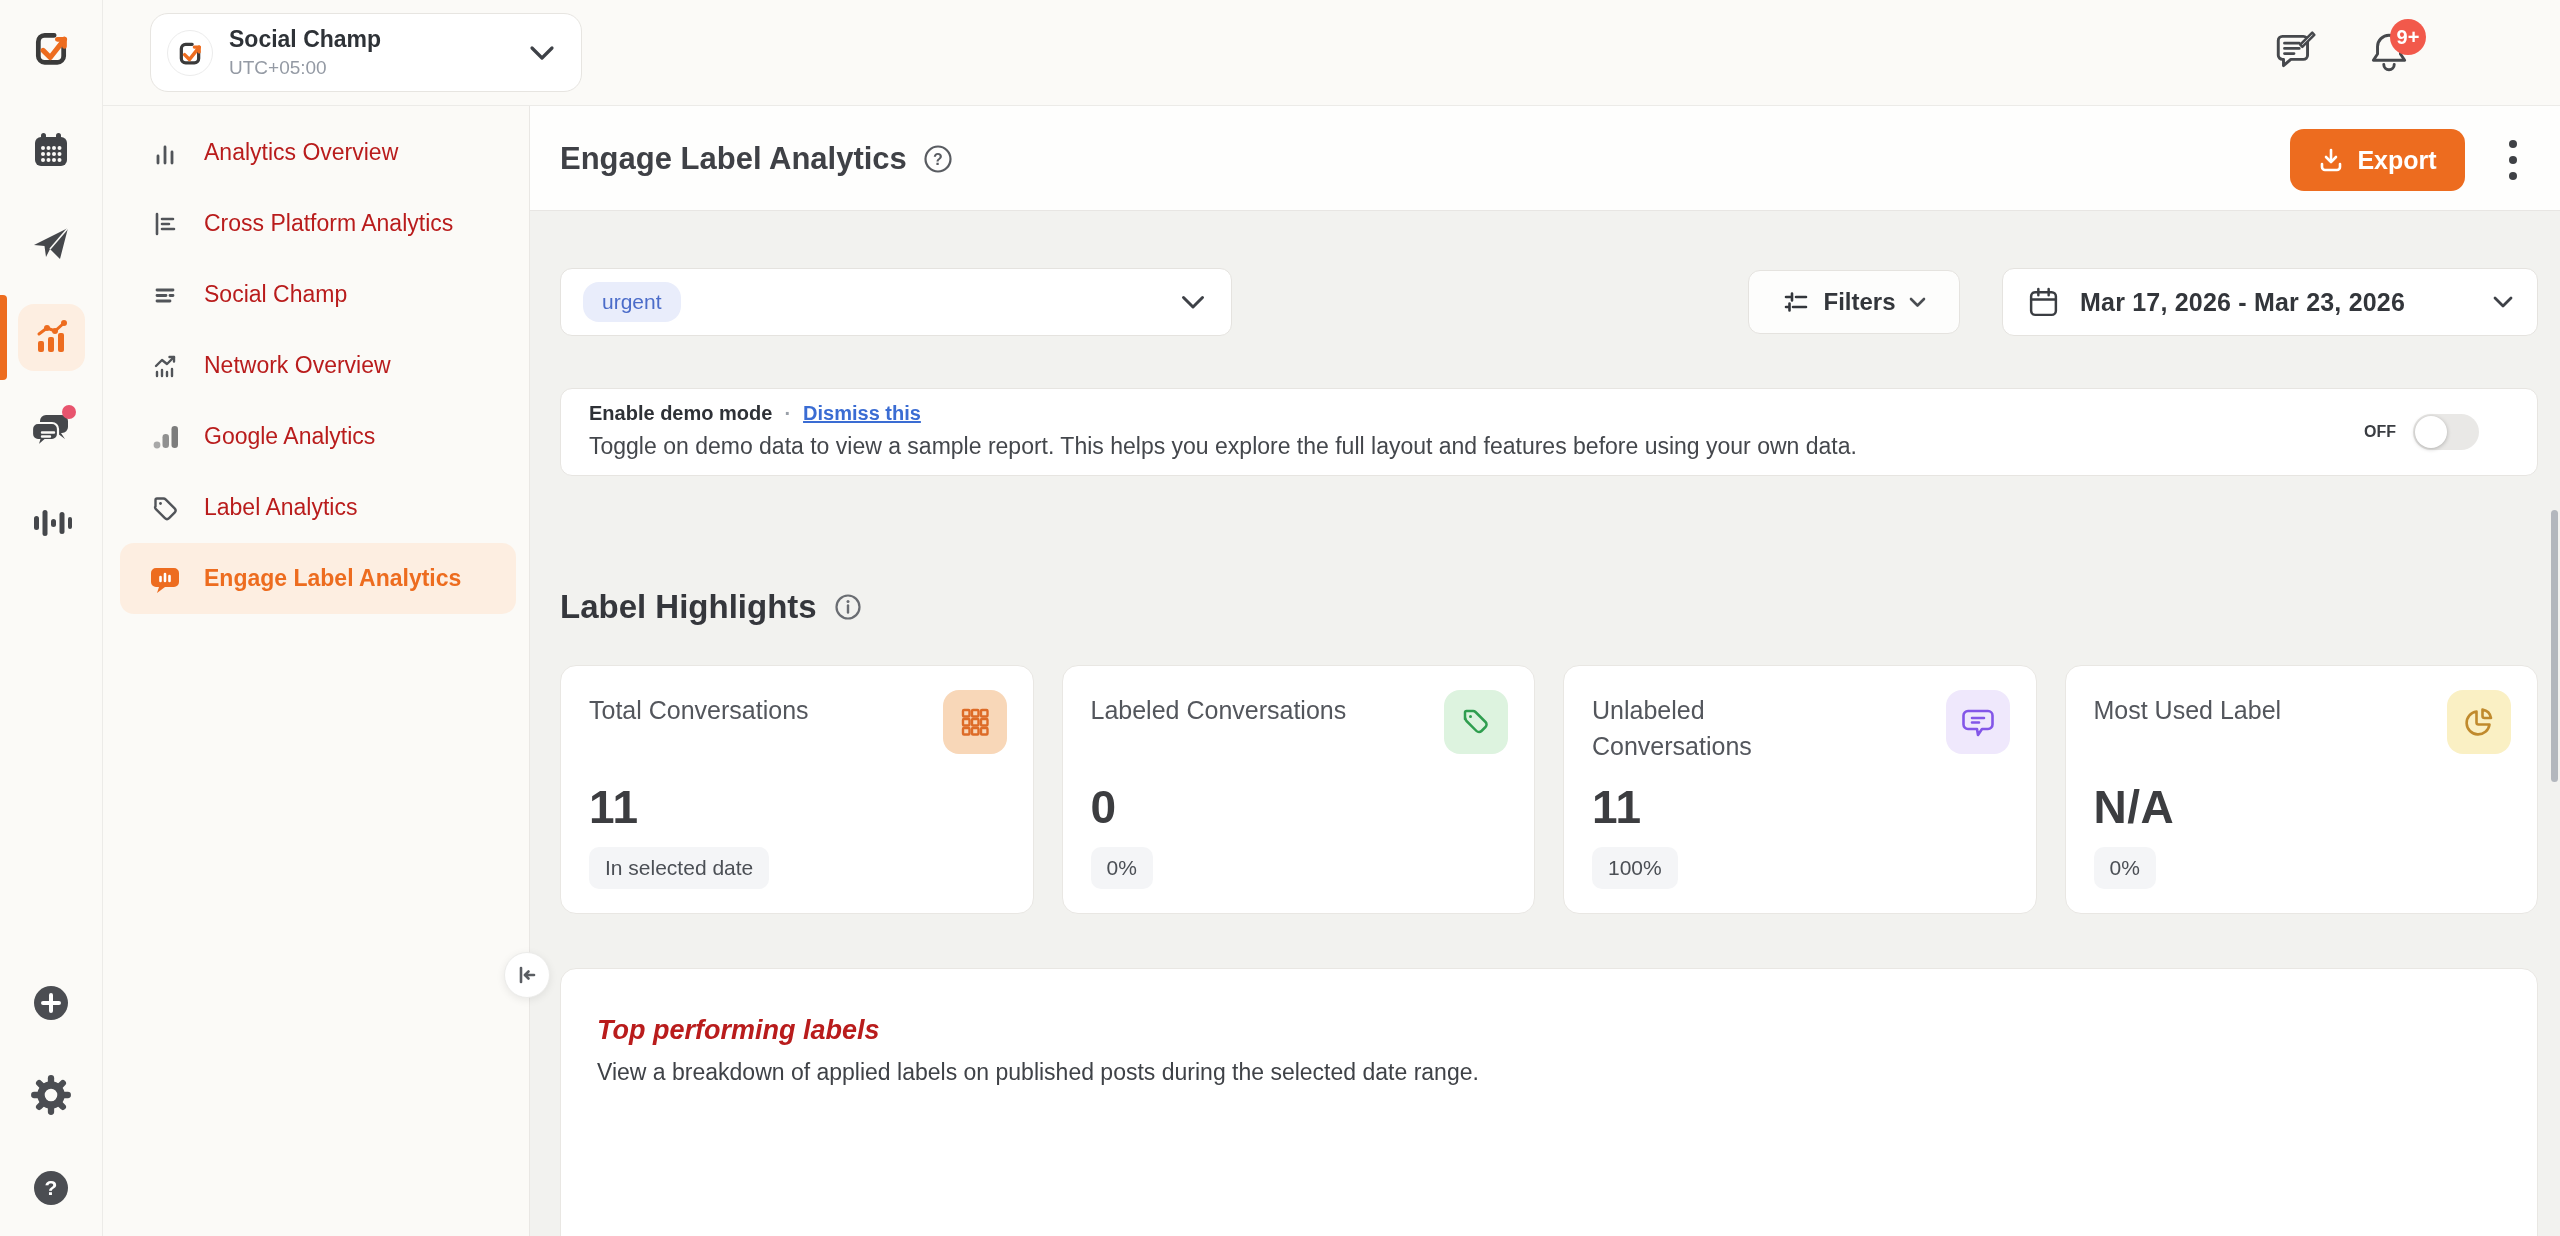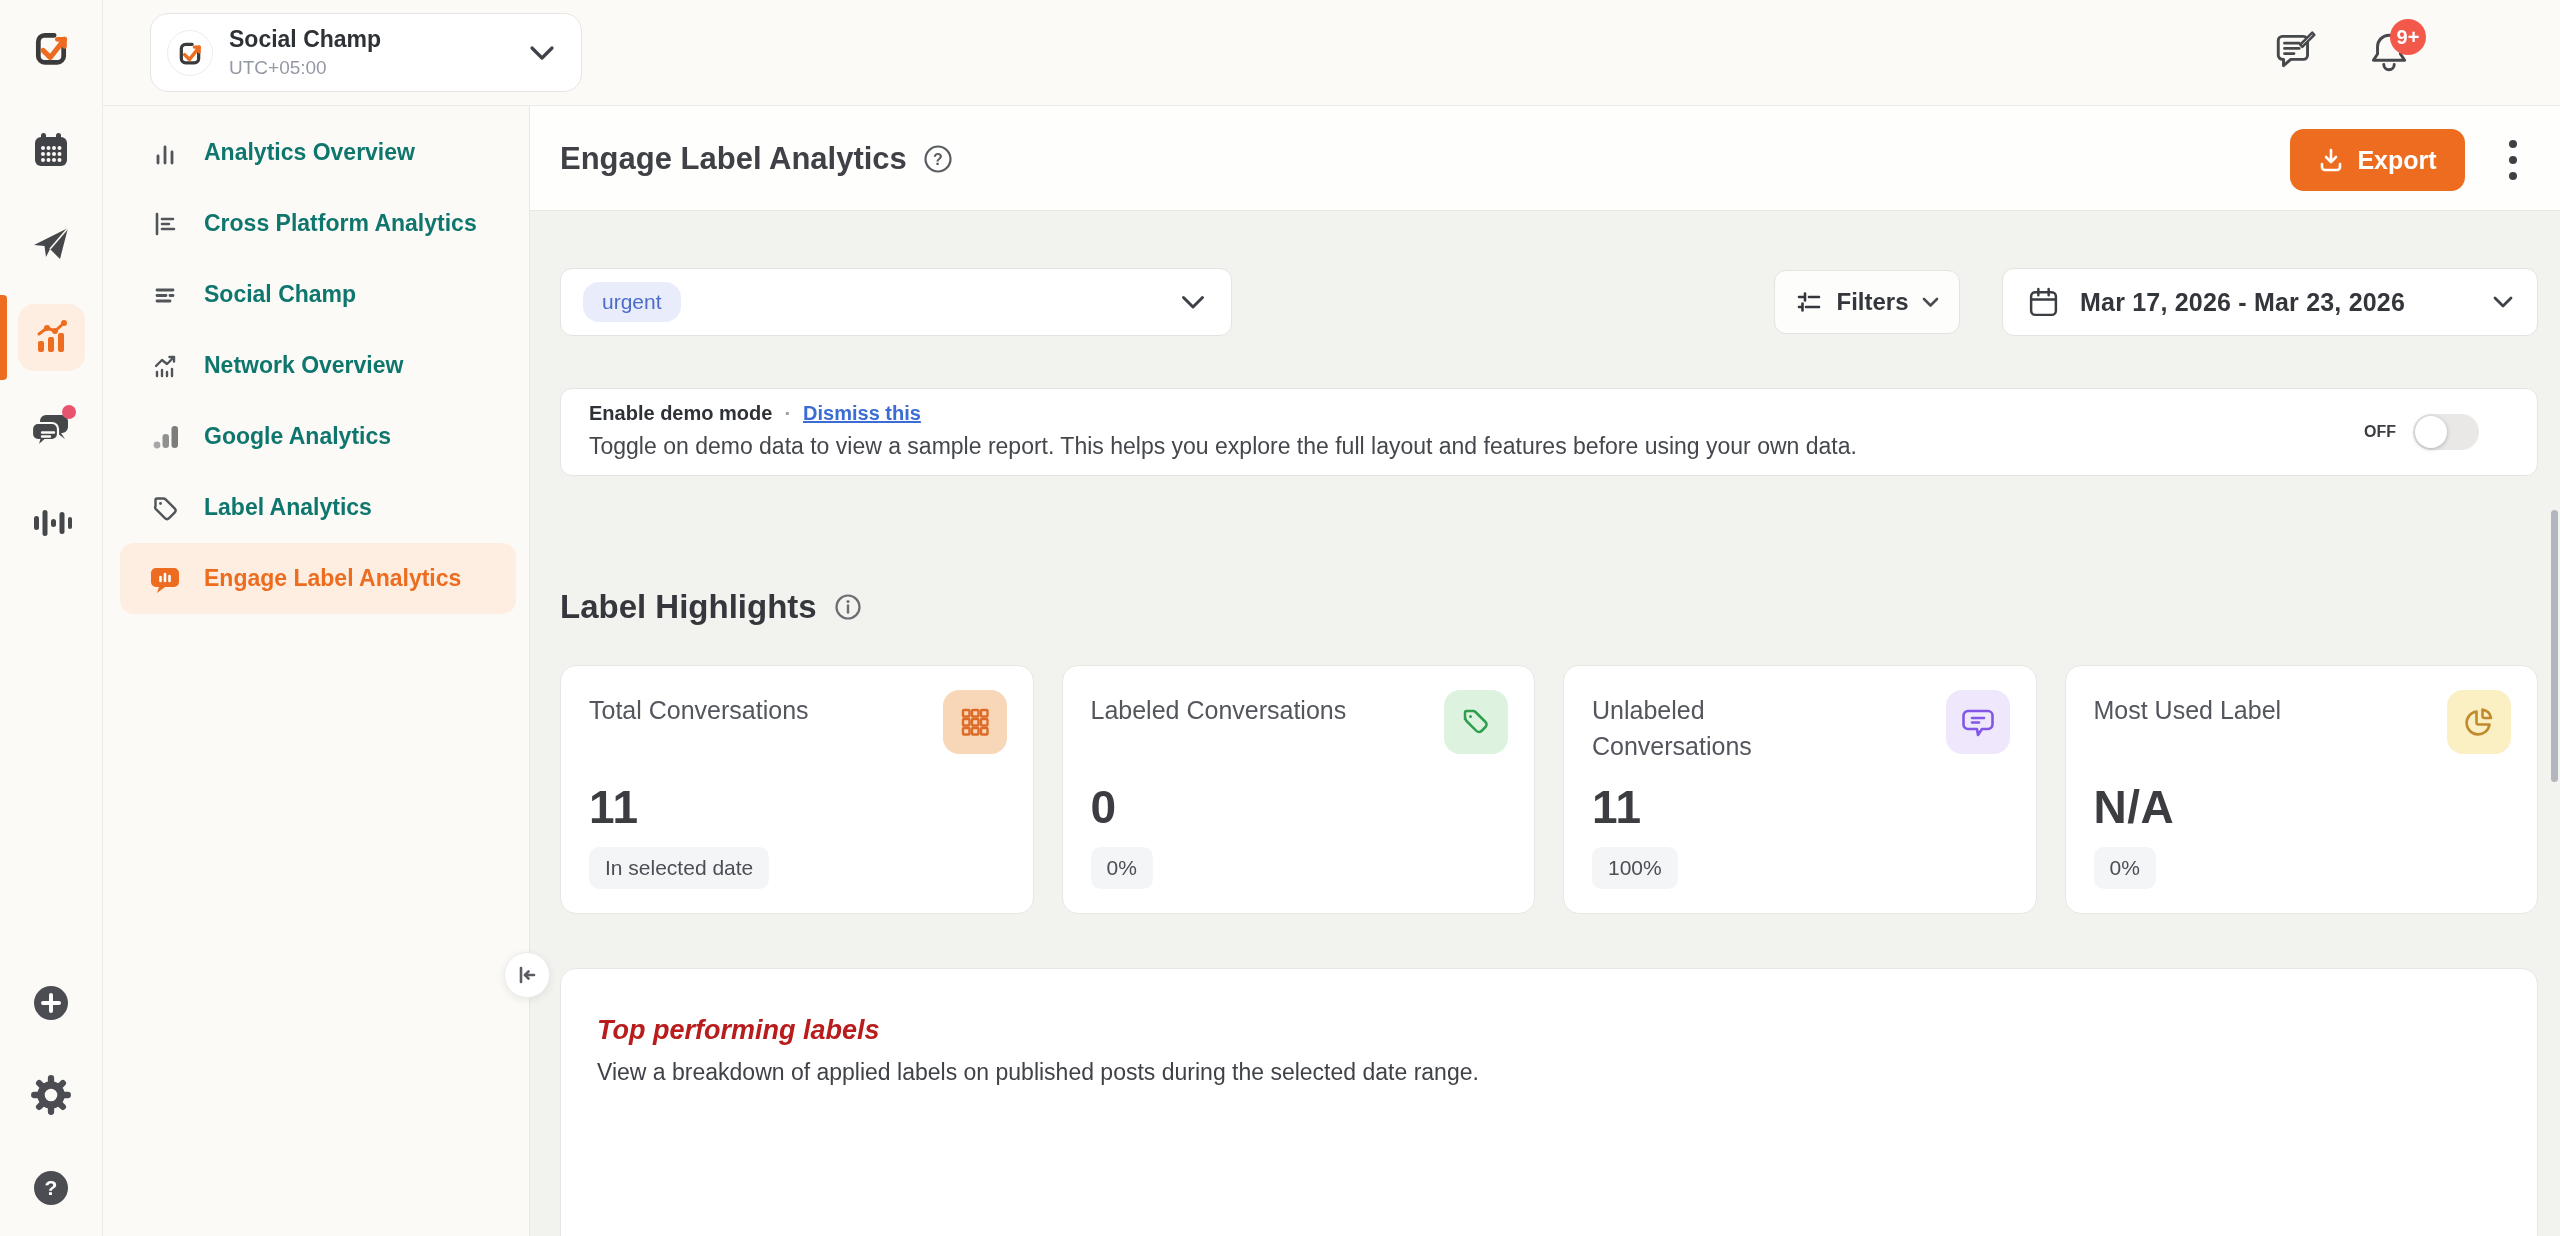--- a/index.html
+++ b/index.html
@@ -43,21 +43,21 @@
   .topbar-bell { position:absolute; right:148px; top:29px; cursor:pointer; }
   .bell-badge { position:absolute; right:-14px; top:-10px; min-width:36px; height:36px;
                 border-radius:18px; background:#f2594b; color:#fff; font-size:20px;
                 font-weight:700; display:flex; align-items:center; justify-content:center;
                 padding:0 4px; }
 
   
   .nav { position:absolute; left:103px; top:106px; width:427px; bottom:0;
          background:#fbfaf7; border-right:1px solid #e9e7e4; padding-top:11px; z-index:4; }
   .nav-item { height:71px; display:flex; align-items:center; gap:24px;
-              padding-left:47px; font-size:23px; color:#0f766e; cursor:pointer;font-weight:bold; }
+              padding-left:47px; font-size:23px; color:#b91c1c; cursor:pointer; }
   .nav-icon { width:30px; display:flex; justify-content:center; }
   .nav-item.active { background:#fdeee1; border-radius:14px; margin:0 13px 0 17px;
                      padding-left:30px; color:#ed6c1f; font-weight:700; }
 
   
   .collapse-btn { position:absolute; left:504px; top:952px; width:46px; height:46px;
                   border-radius:50%; background:#fff; border:1px solid #ececea;
                   box-shadow:0 2px 8px rgba(0,0,0,.08); display:flex; align-items:center;
                   justify-content:center; z-index:9; cursor:pointer; }
 
@@ -78,21 +78,21 @@
   .content { position:absolute; left:530px; top:211px; right:0; bottom:0;
              background:#f2f2ef; padding:0 22px 0 30px; overflow:hidden; }
 
   .filter-row { margin-top:57px; display:flex; align-items:center; }
   .label-select { width:672px; height:68px; background:#fff; border:1px solid #e5e3df;
                   border-radius:12px; display:flex; align-items:center;
                   padding:0 26px 0 22px; cursor:pointer; }
   .pill-urgent { background:#e9edfb; color:#4b6cc9; border-radius:16px;
                  padding:8px 19px; font-size:21px; }
   .select-chevron { margin-left:auto; }
-  .filters-btn { margin-left:auto; width:186px; height:64px; background:#fdfdfc;
+  .filters-btn { margin-left:auto; width:212px; height:64px; background:#fdfdfc;
                  border:1px solid #e5e3df; border-radius:12px; display:flex;
                  align-items:center; justify-content:center; gap:13px; cursor:pointer; }
   .filters-label { font-size:24px; font-weight:700; color:#33363b; }
   .date-btn { margin-left:42px; width:536px; height:68px; background:#fff;
               border:1px solid #e5e3df; border-radius:12px; display:flex;
               align-items:center; padding:0 24px; gap:20px; cursor:pointer; }
   .date-text { font-size:25px; font-weight:700; color:#33363b; letter-spacing:.2px; }
 
   .banner { margin-top:52px; height:88px; background:#fff; border:1px solid #e7e5e1;
             border-radius:12px; position:relative; padding:13px 28px; }

